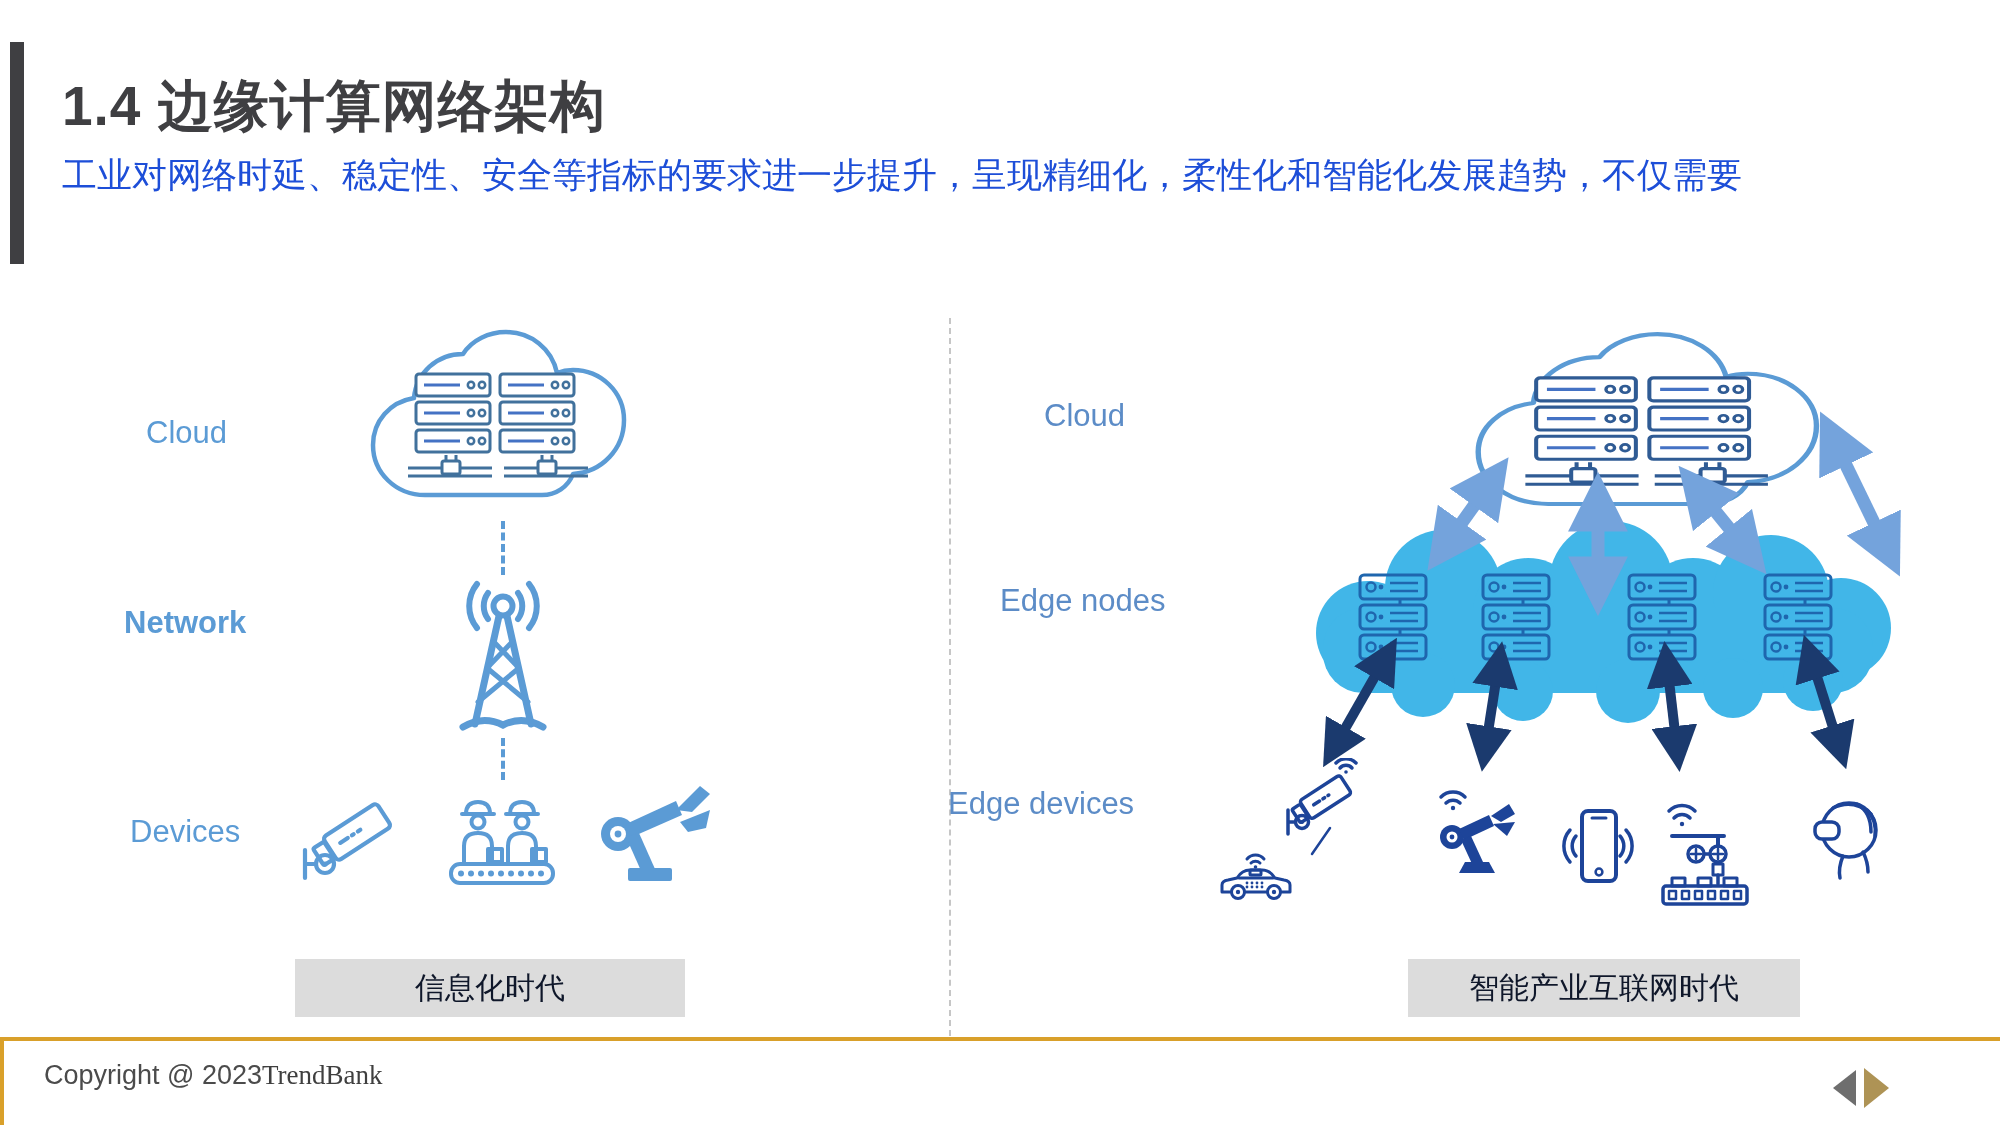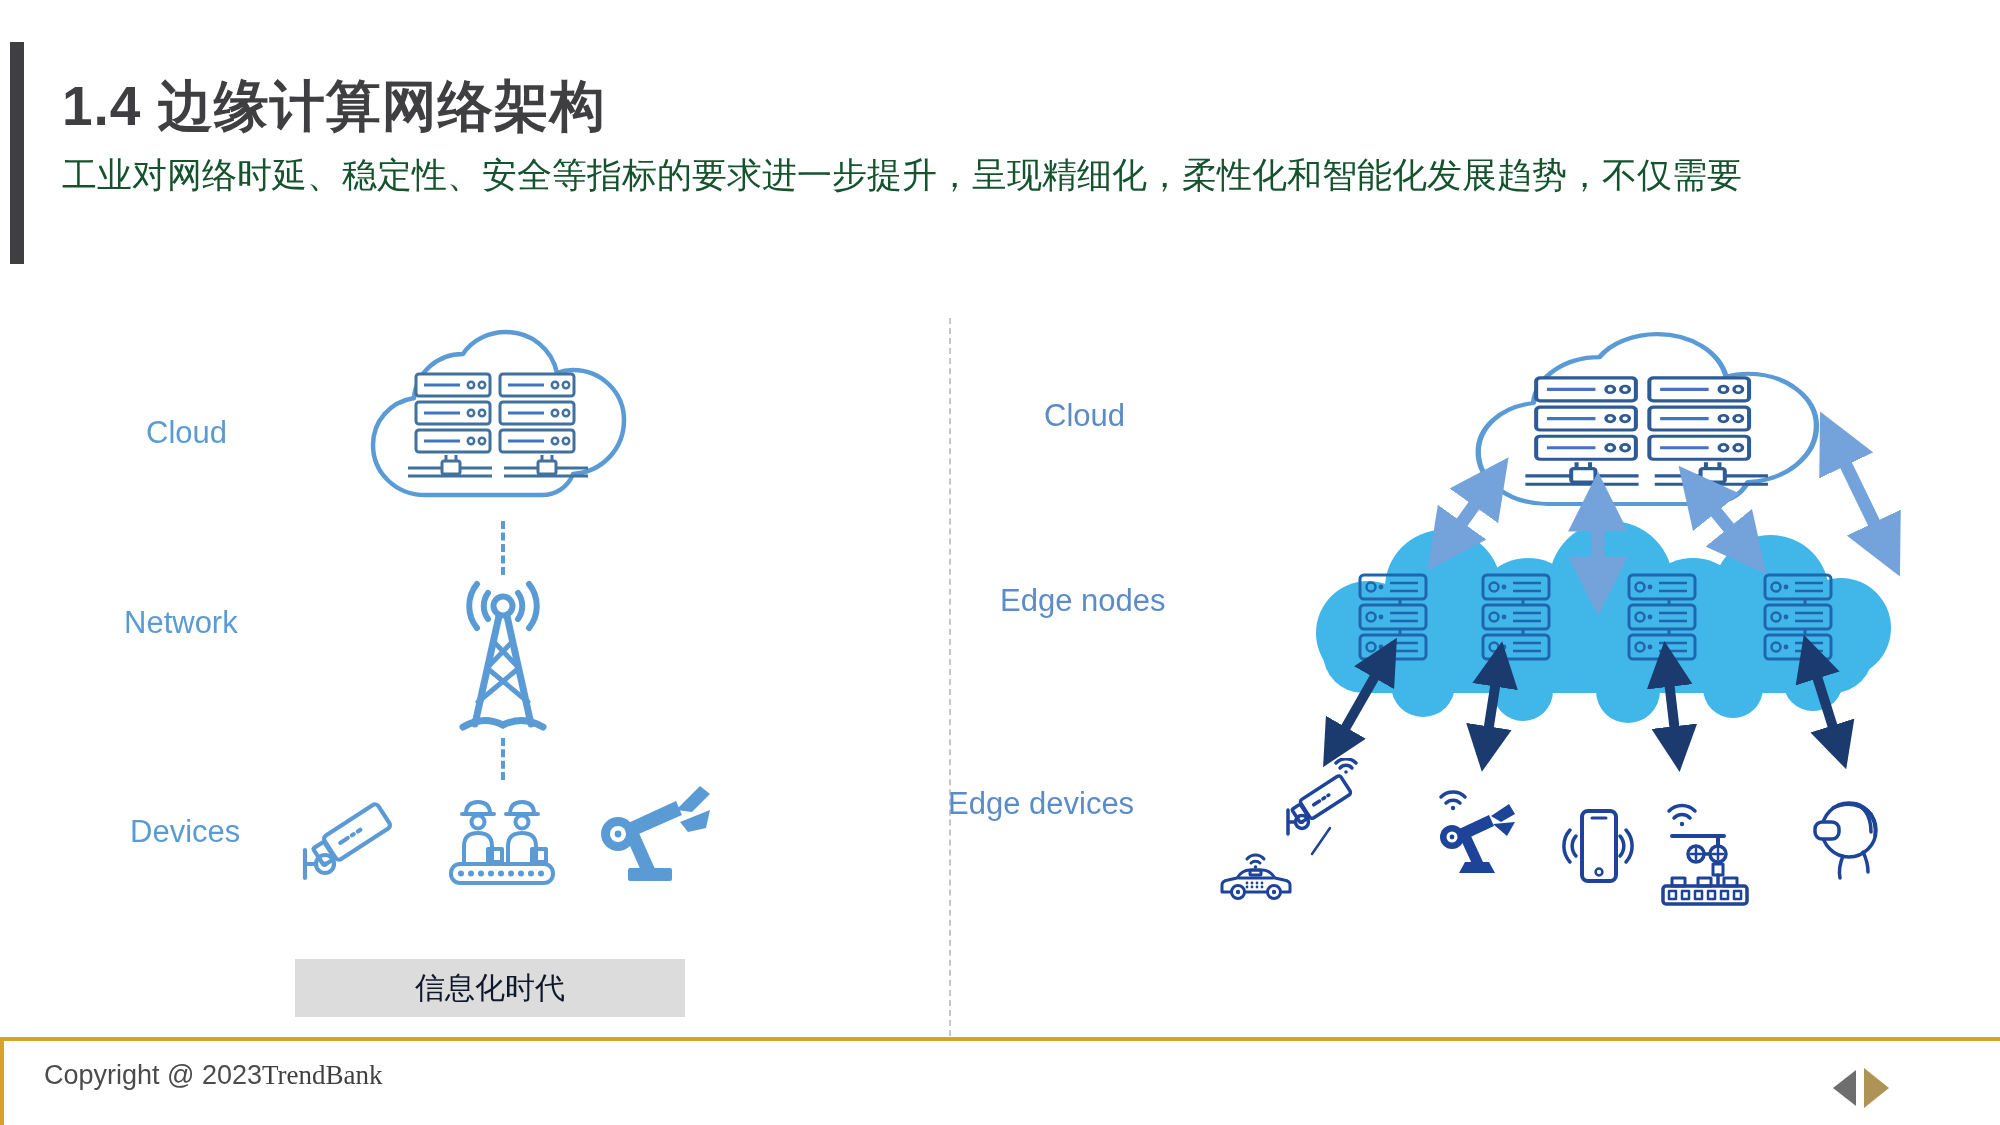--- a/index.html
+++ b/index.html
@@ -6,21 +6,21 @@
   .slide{
     position:relative;width:2000px;height:1125px;background:#ffffff;
     font-family:"Liberation Sans",sans-serif;overflow:hidden;
   }
   .accent-bar{position:absolute;left:10px;top:42px;width:14px;height:222px;background:#3f3f42;}
   .title{
     position:absolute;left:62px;top:70px;font-size:55px;font-weight:bold;color:#3f3f42;
     letter-spacing:1px;white-space:nowrap;
   }
   .body-text{
-    position:absolute;left:62px;top:146px;width:1910px;font-size:35px;color:#14532d;
+    position:absolute;left:62px;top:146px;width:1910px;font-size:35px;color:#1d4ed8;
     line-height:1.64;
   }
   .layer-label{position:absolute;font-size:31px;color:#5b9bd5;white-space:nowrap;}
   .layer-label.right{color:#5c8cc7;}
   .divider{position:absolute;left:949px;top:318px;height:718px;width:0;border-left:2px dashed #c6c6c6;}
   .blue-dash{position:absolute;width:0;border-left:4px dashed #5b9bd5;}
   .icon-abs{position:absolute;}
   .caption{
     position:absolute;height:58px;background:#dcdcdc;color:#0f172a;font-size:30px;
     display:flex;align-items:center;justify-content:center;
@@ -49,21 +49,21 @@
 
   <div class="accent-bar"></div>
   <div class="title">1.4 边缘计算网络架构</div>
   <div class="body-text">
     <span>工业对网络时延、稳定性、安全等指标的要求进一步提升，呈现精细化，柔性化和智能化发展趋势，不仅需要</span><br>
   </div>
 
   <div class="divider"></div>
 
   <div class="layer-label" style="left:146px;top:415px;">Cloud</div>
-  <div class="layer-label" style="left:124px;top:605px;">Network</div>
+  <div class="layer-label" style="left:124px;top:605px;font-weight:bold;">Network</div>
   <div class="layer-label" style="left:130px;top:806px;margin-top:8px;">Devices</div>
 
   <svg class="icon-abs" style="left:358px;top:328px;" width="282" height="190" viewBox="0 0 282 190">
     <path d="M67,167 C38,167 15,145 15,117 C15,93 32,74 56,70 C58,45 79,26 105,26 C114,12 131,4 148,4 C173,4 194,21 199,45 C204,43 210,42 215,42 C243,42 266,64 266,92 C266,121 244,144 215,146 C210,159 198,167 184,167 Z" fill="#ffffff" stroke="#5b9bd5" stroke-width="4.5" stroke-linejoin="round"></path>
     <g fill="#ffffff" stroke="#41719c" stroke-width="3">
       <rect x="58" y="46" width="74" height="22" rx="3"></rect>
         <rect x="58" y="74" width="74" height="22" rx="3"></rect>
         <rect x="58" y="102" width="74" height="22" rx="3"></rect>
       <rect x="142" y="46" width="74" height="22" rx="3"></rect>
         <rect x="142" y="74" width="74" height="22" rx="3"></rect>
@@ -421,20 +421,23 @@
       <circle cx="44" cy="40" r="27"></circle>
       <path d="M28,18 q20,-10 38,6"></path>
       <path d="M62,20 q10,10 8,26"></path>
       <path d="M52,14 q14,8 14,28"></path>
       <path d="M38,66 q-5,12 -3,22"></path>
       <path d="M58,62 q5,10 5,20"></path>
       <rect x="10" y="32" width="24" height="17" rx="7" fill="#ffffff"></rect>
     </g>
   </svg>
 
+  <div class="caption" style="left:1408px;top:959px;width:392px;">
+    <span>智能产业互联网时代</span>
+  </div>
 
   <div class="footer-frame"></div>
   <div class="copyright">
     <span>Copyright @ 2023</span><span class="brand">TrendBank</span>
   </div>
   <div class="nav-prev"></div>
   <div class="nav-next"></div>
 
 </div>
 

